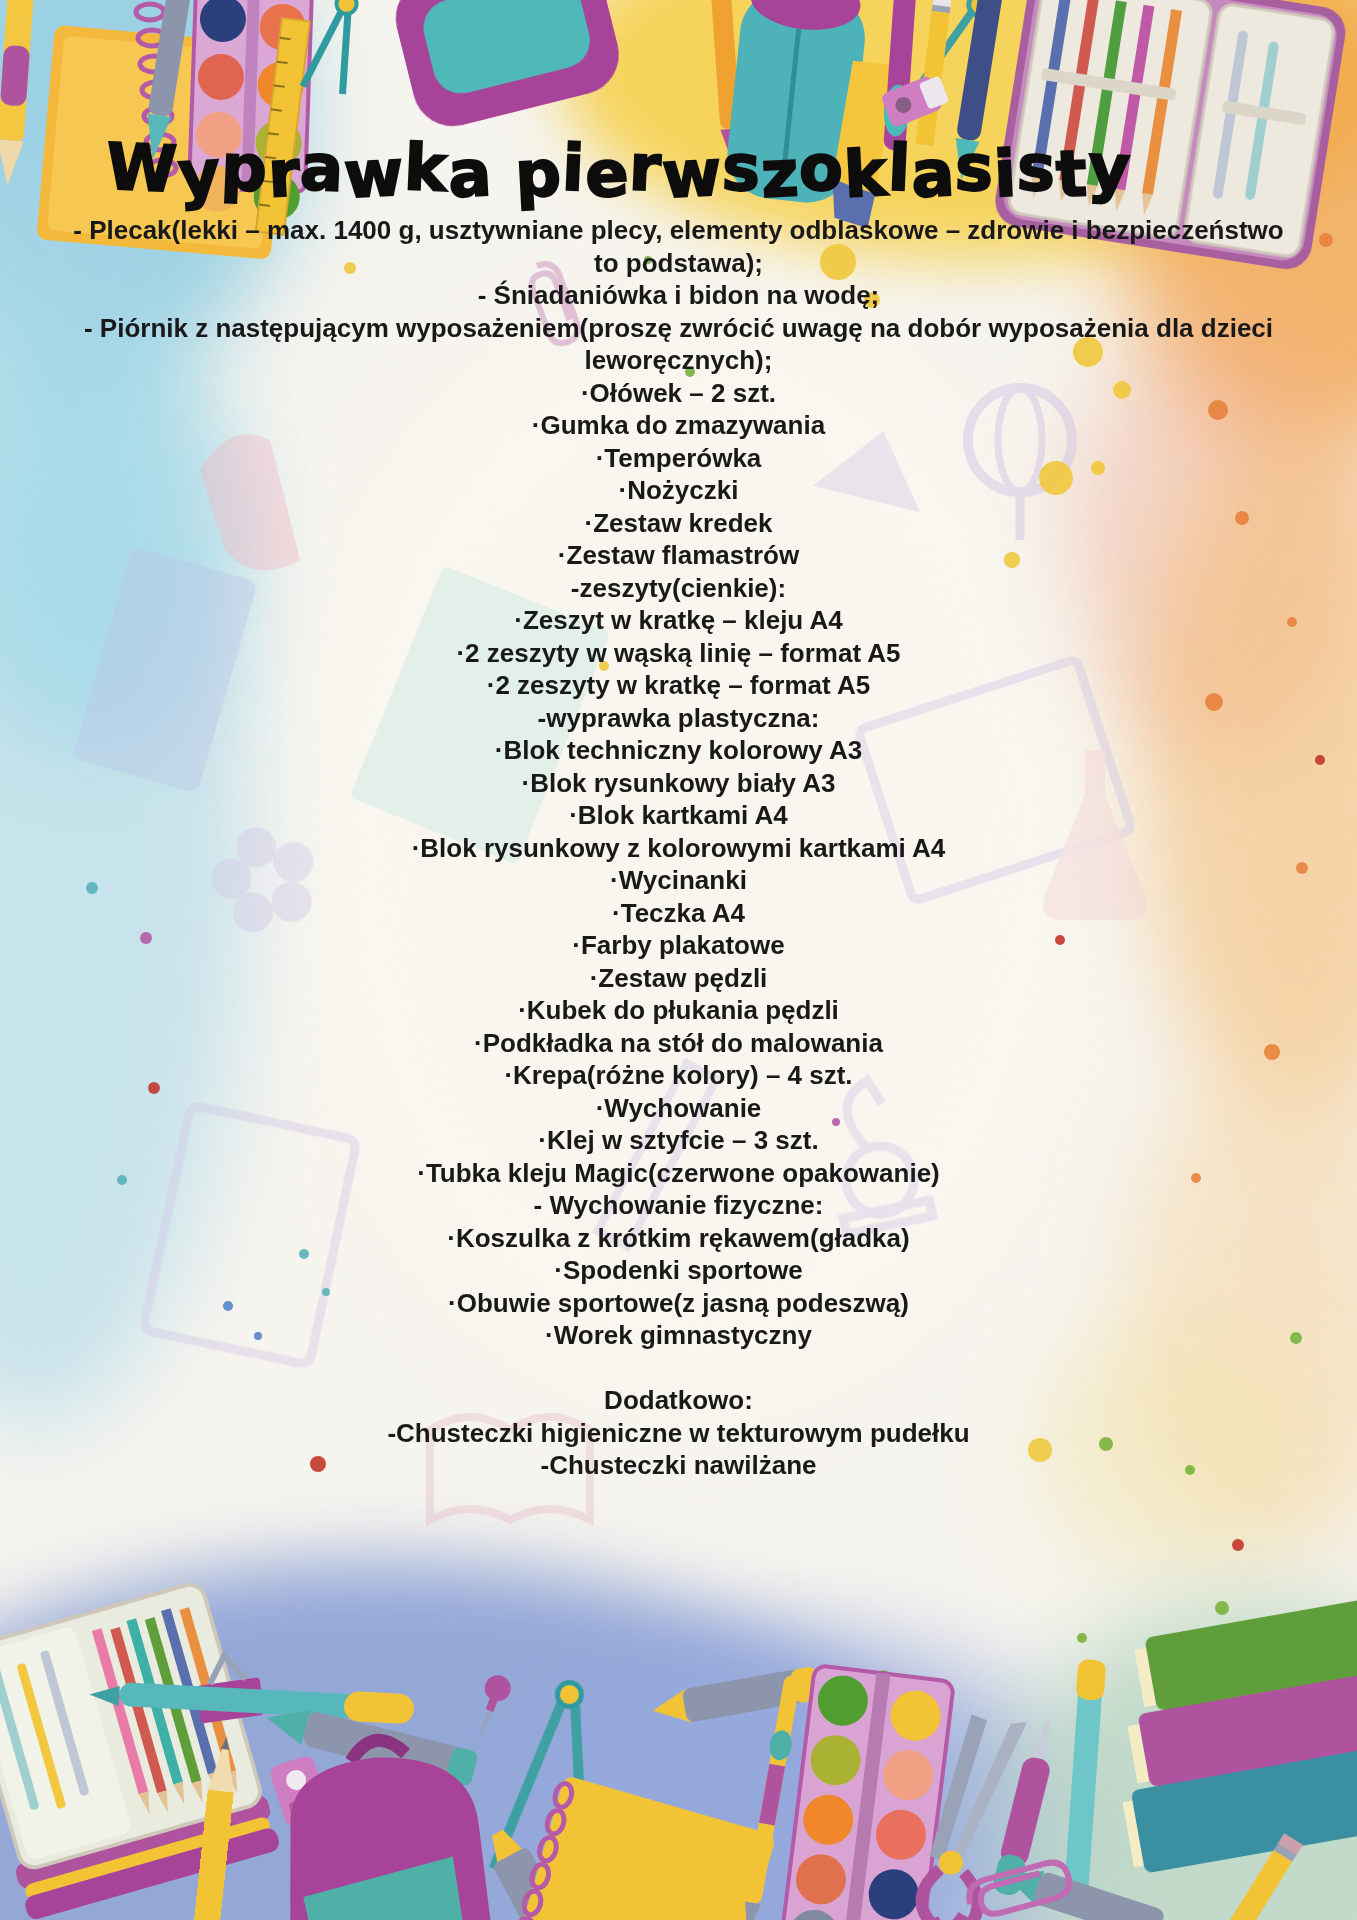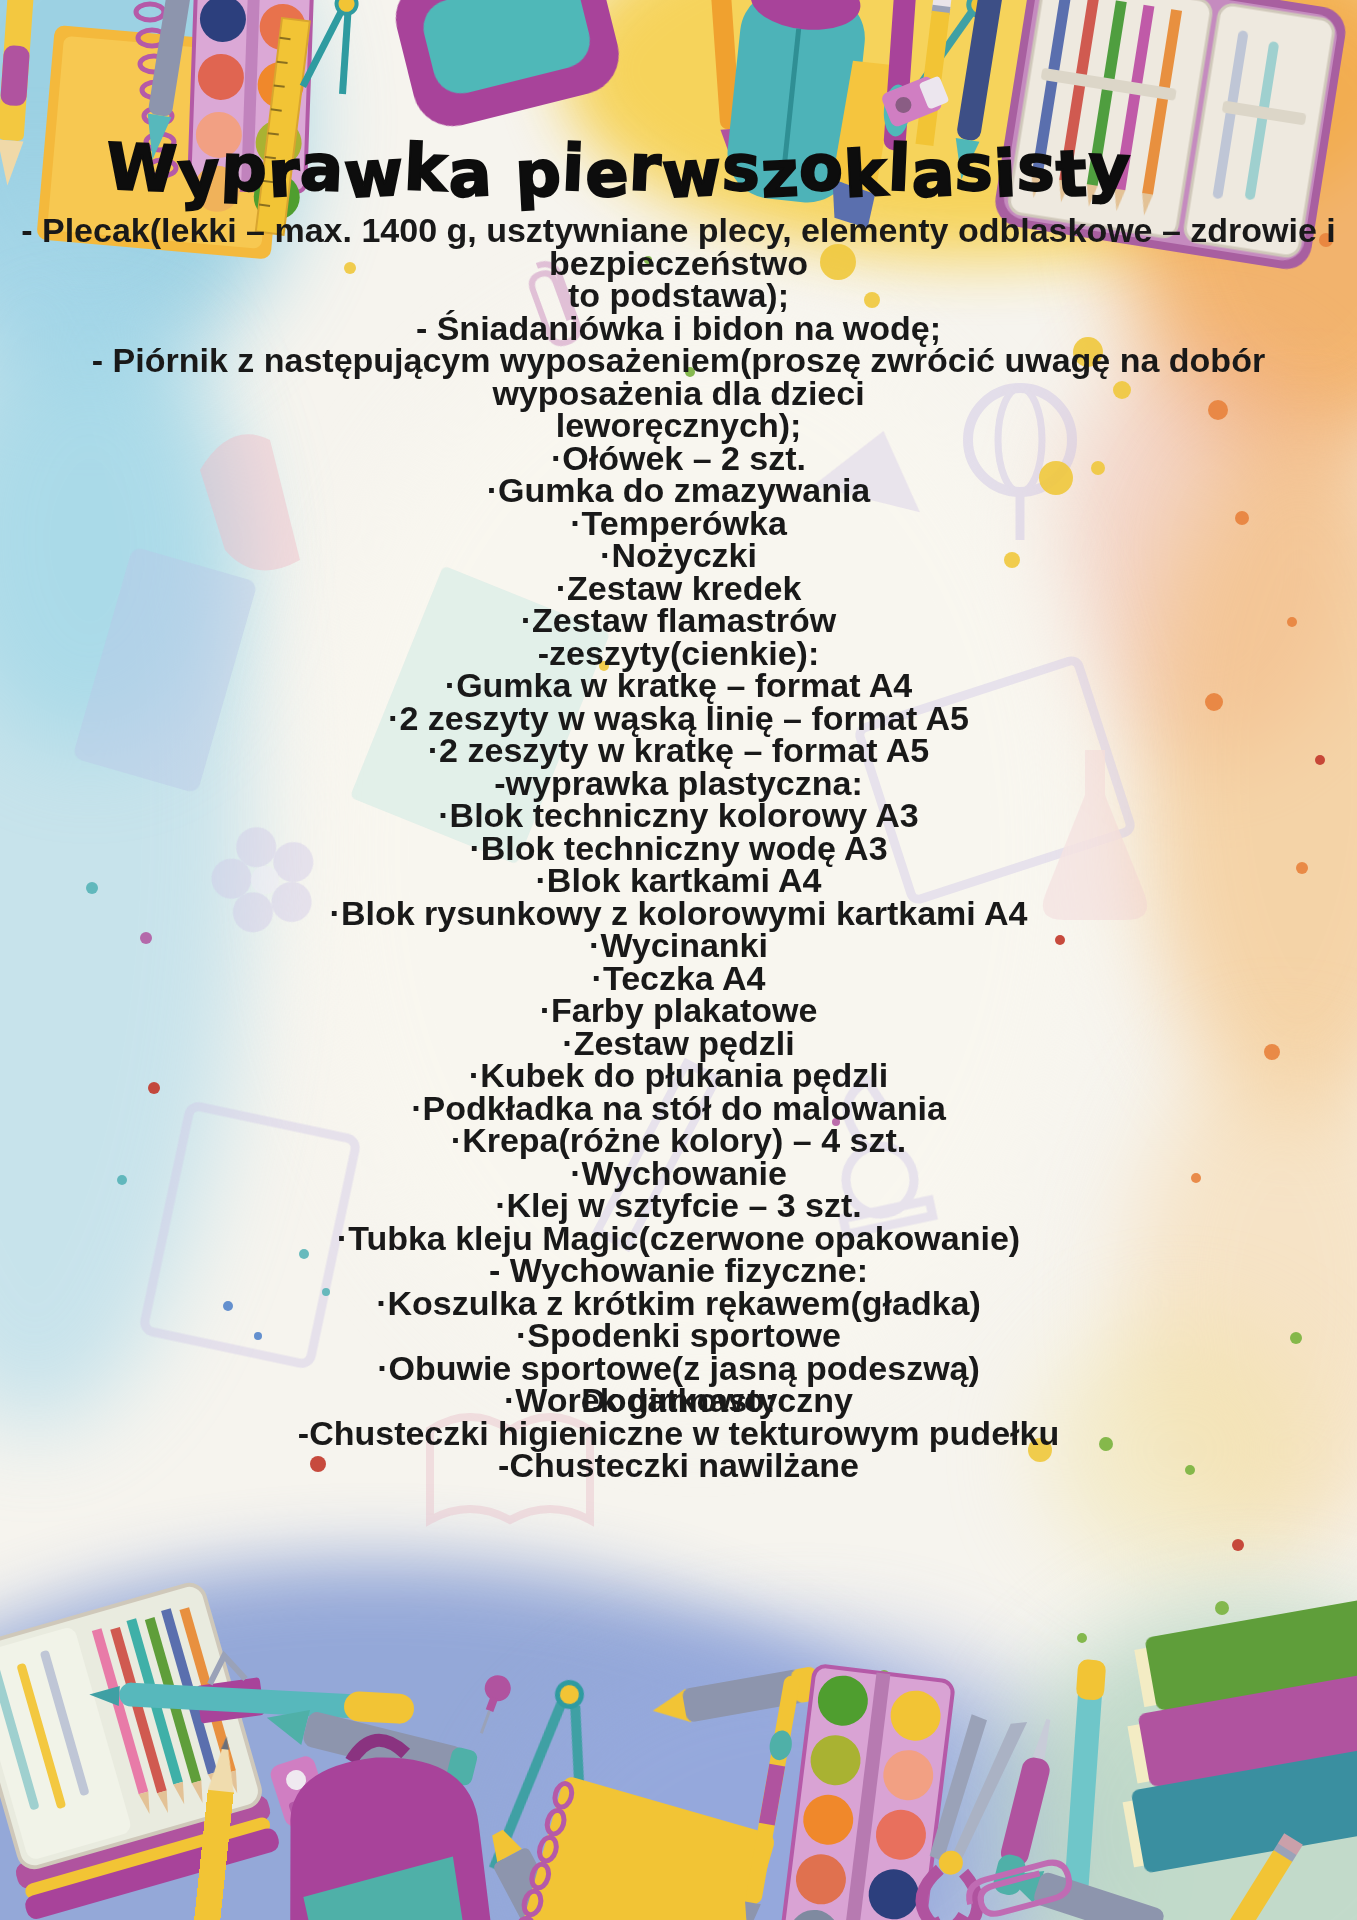--- a/index.html
+++ b/index.html
@@ -22,21 +22,21 @@
   .decor{position:absolute;left:0;top:0;z-index:2;}
   .title{position:absolute;top:96px;left:0;right:0;z-index:6;text-align:center;
          font-family:"DejaVu Sans",sans-serif;font-weight:bold;font-size:64px;line-height:1;
          color:#0d0d0d;-webkit-text-stroke:2px #0d0d0d;letter-spacing:1px;
          transform:translateX(-60px);}
   .tl{display:inline-block;}
   .tl.odd{transform:rotate(-3deg) translateY(3px);}
   .tl.even{transform:rotate(2.5deg) translateY(-3px);}
   .tl.sp{width:.36em;}
   .content,.additional{position:absolute;left:6px;right:6px;z-index:5;text-align:center;
-         font-weight:700;font-size:34px;line-height:32.5px;color:#191919;}
+         font-weight:700;font-size:26px;line-height:32.5px;color:#191919;}
   .content{top:214px;}
   .additional{top:1384px;}
   .line{white-space:pre-line;}
 </style>
 </head>
 <body>
 
 <div class="page">
 
   <div>
@@ -422,26 +422,26 @@
       <div class="line">- Śniadaniówka i bidon na wodę;</div>
       <div class="line">- Piórnik z następującym wyposażeniem(proszę zwrócić uwagę na dobór wyposażenia dla dzieci
 leworęcznych);</div>
       <div class="line">·Ołówek – 2 szt.</div>
       <div class="line">·Gumka do zmazywania</div>
       <div class="line">·Temperówka</div>
       <div class="line">·Nożyczki</div>
       <div class="line">·Zestaw kredek</div>
       <div class="line">·Zestaw flamastrów</div>
       <div class="line">-zeszyty(cienkie):</div>
-      <div class="line">·Gumka w kratkę – format A4</div>
+      <div class="line">·Zeszyt w kratkę – kleju A4</div>
       <div class="line">·2 zeszyty w wąską linię – format A5</div>
       <div class="line">·2 zeszyty w kratkę – format A5</div>
       <div class="line">-wyprawka plastyczna:</div>
       <div class="line">·Blok techniczny kolorowy A3</div>
-      <div class="line">·Blok techniczny wodę A3</div>
+      <div class="line">·Blok rysunkowy biały A3</div>
       <div class="line">·Blok kartkami A4</div>
       <div class="line">·Blok rysunkowy z kolorowymi kartkami A4</div>
       <div class="line">·Wycinanki</div>
       <div class="line">·Teczka A4</div>
       <div class="line">·Farby plakatowe</div>
       <div class="line">·Zestaw pędzli</div>
       <div class="line">·Kubek do płukania pędzli</div>
       <div class="line">·Podkładka na stół do malowania</div>
       <div class="line">·Krepa(różne kolory) – 4 szt.</div>
       <div class="line">·Wychowanie</div>

